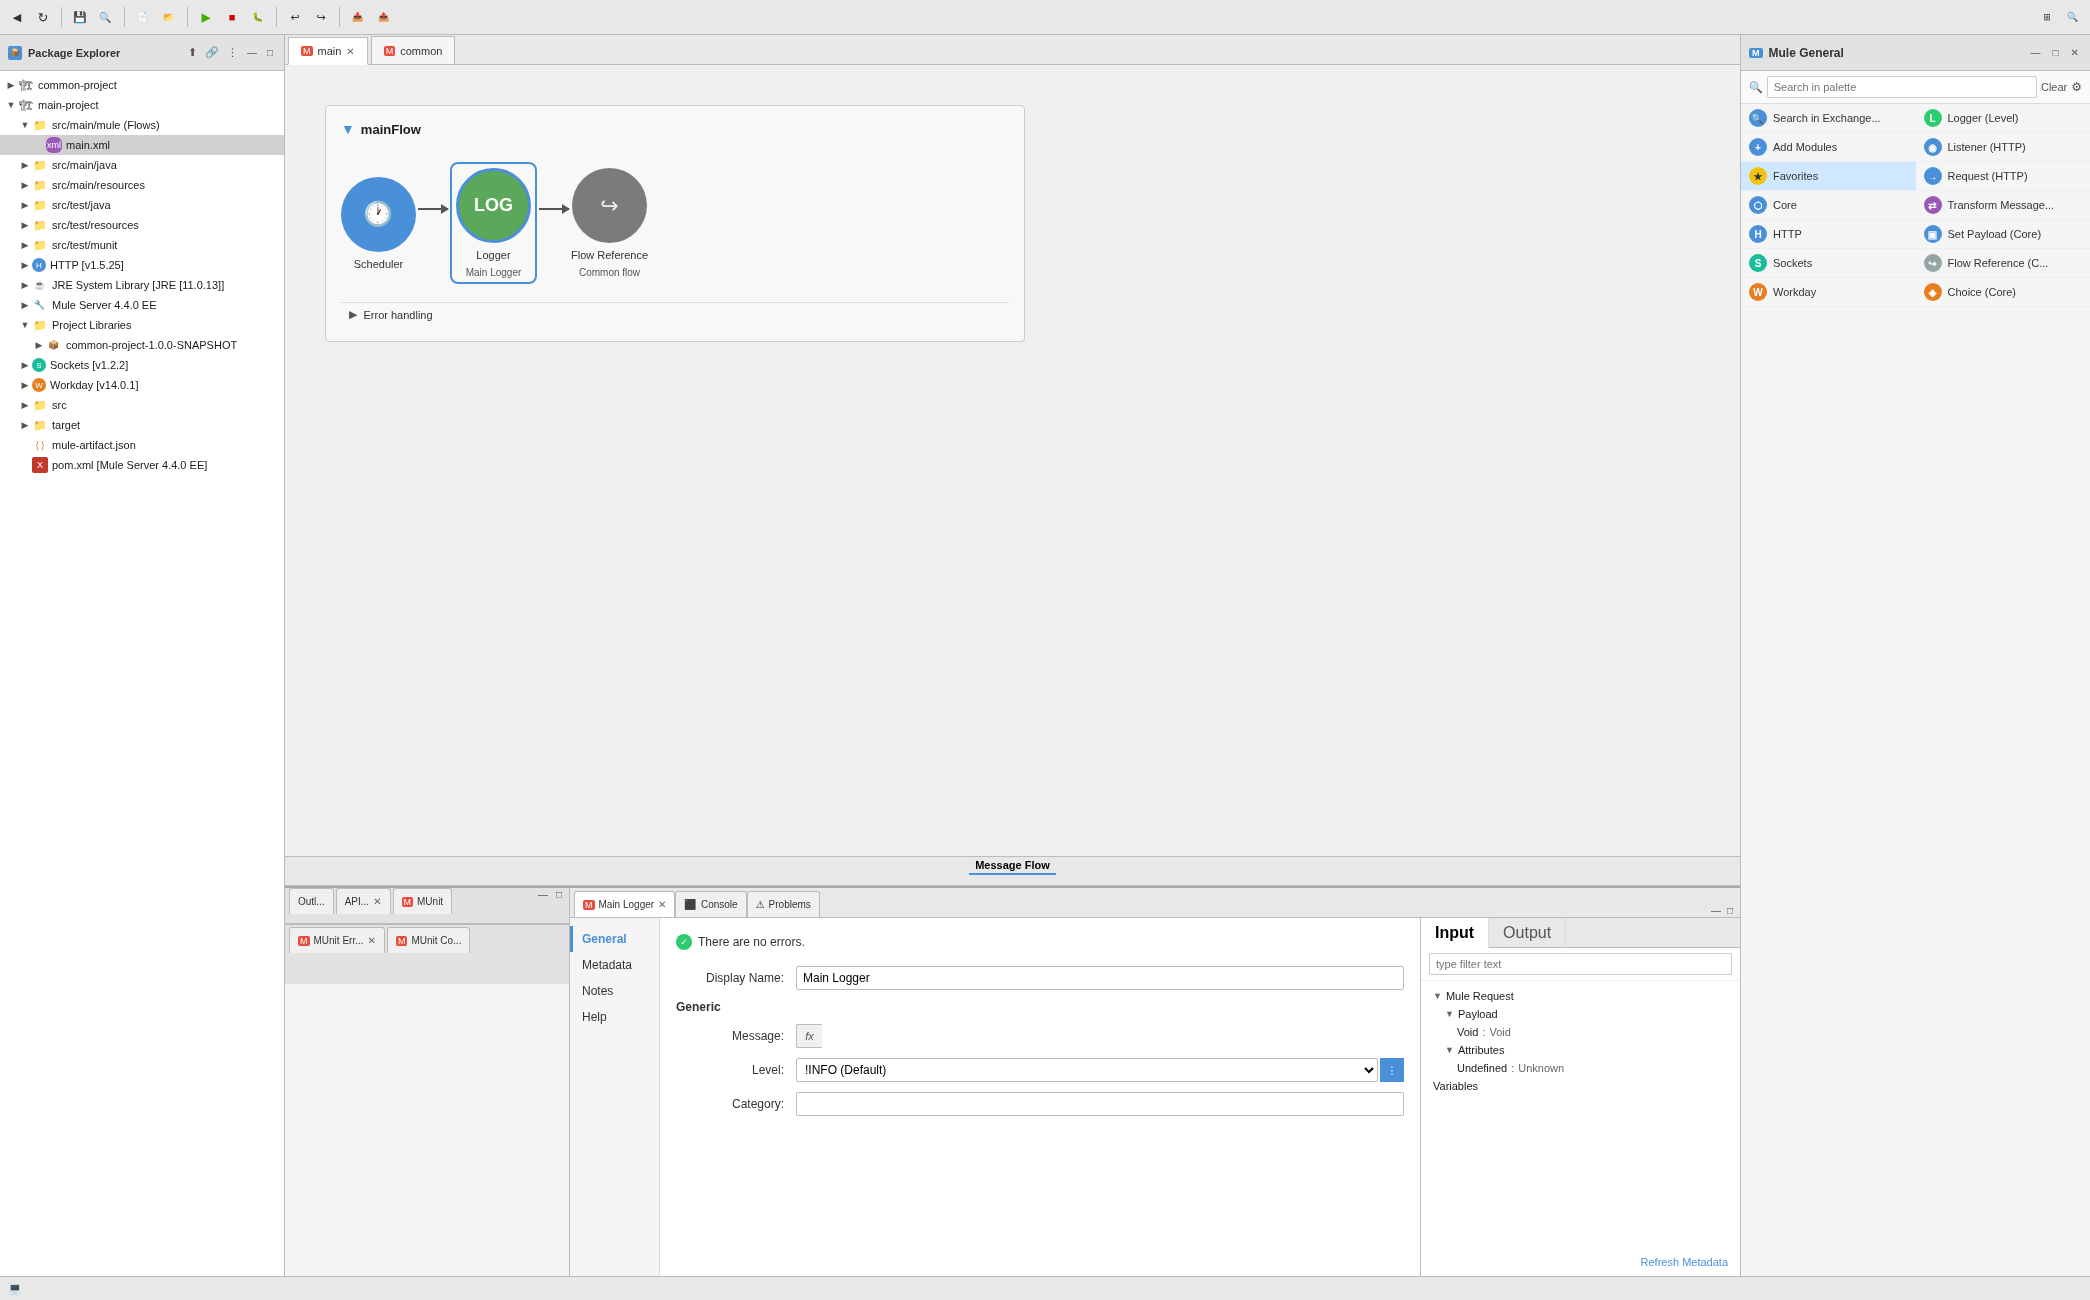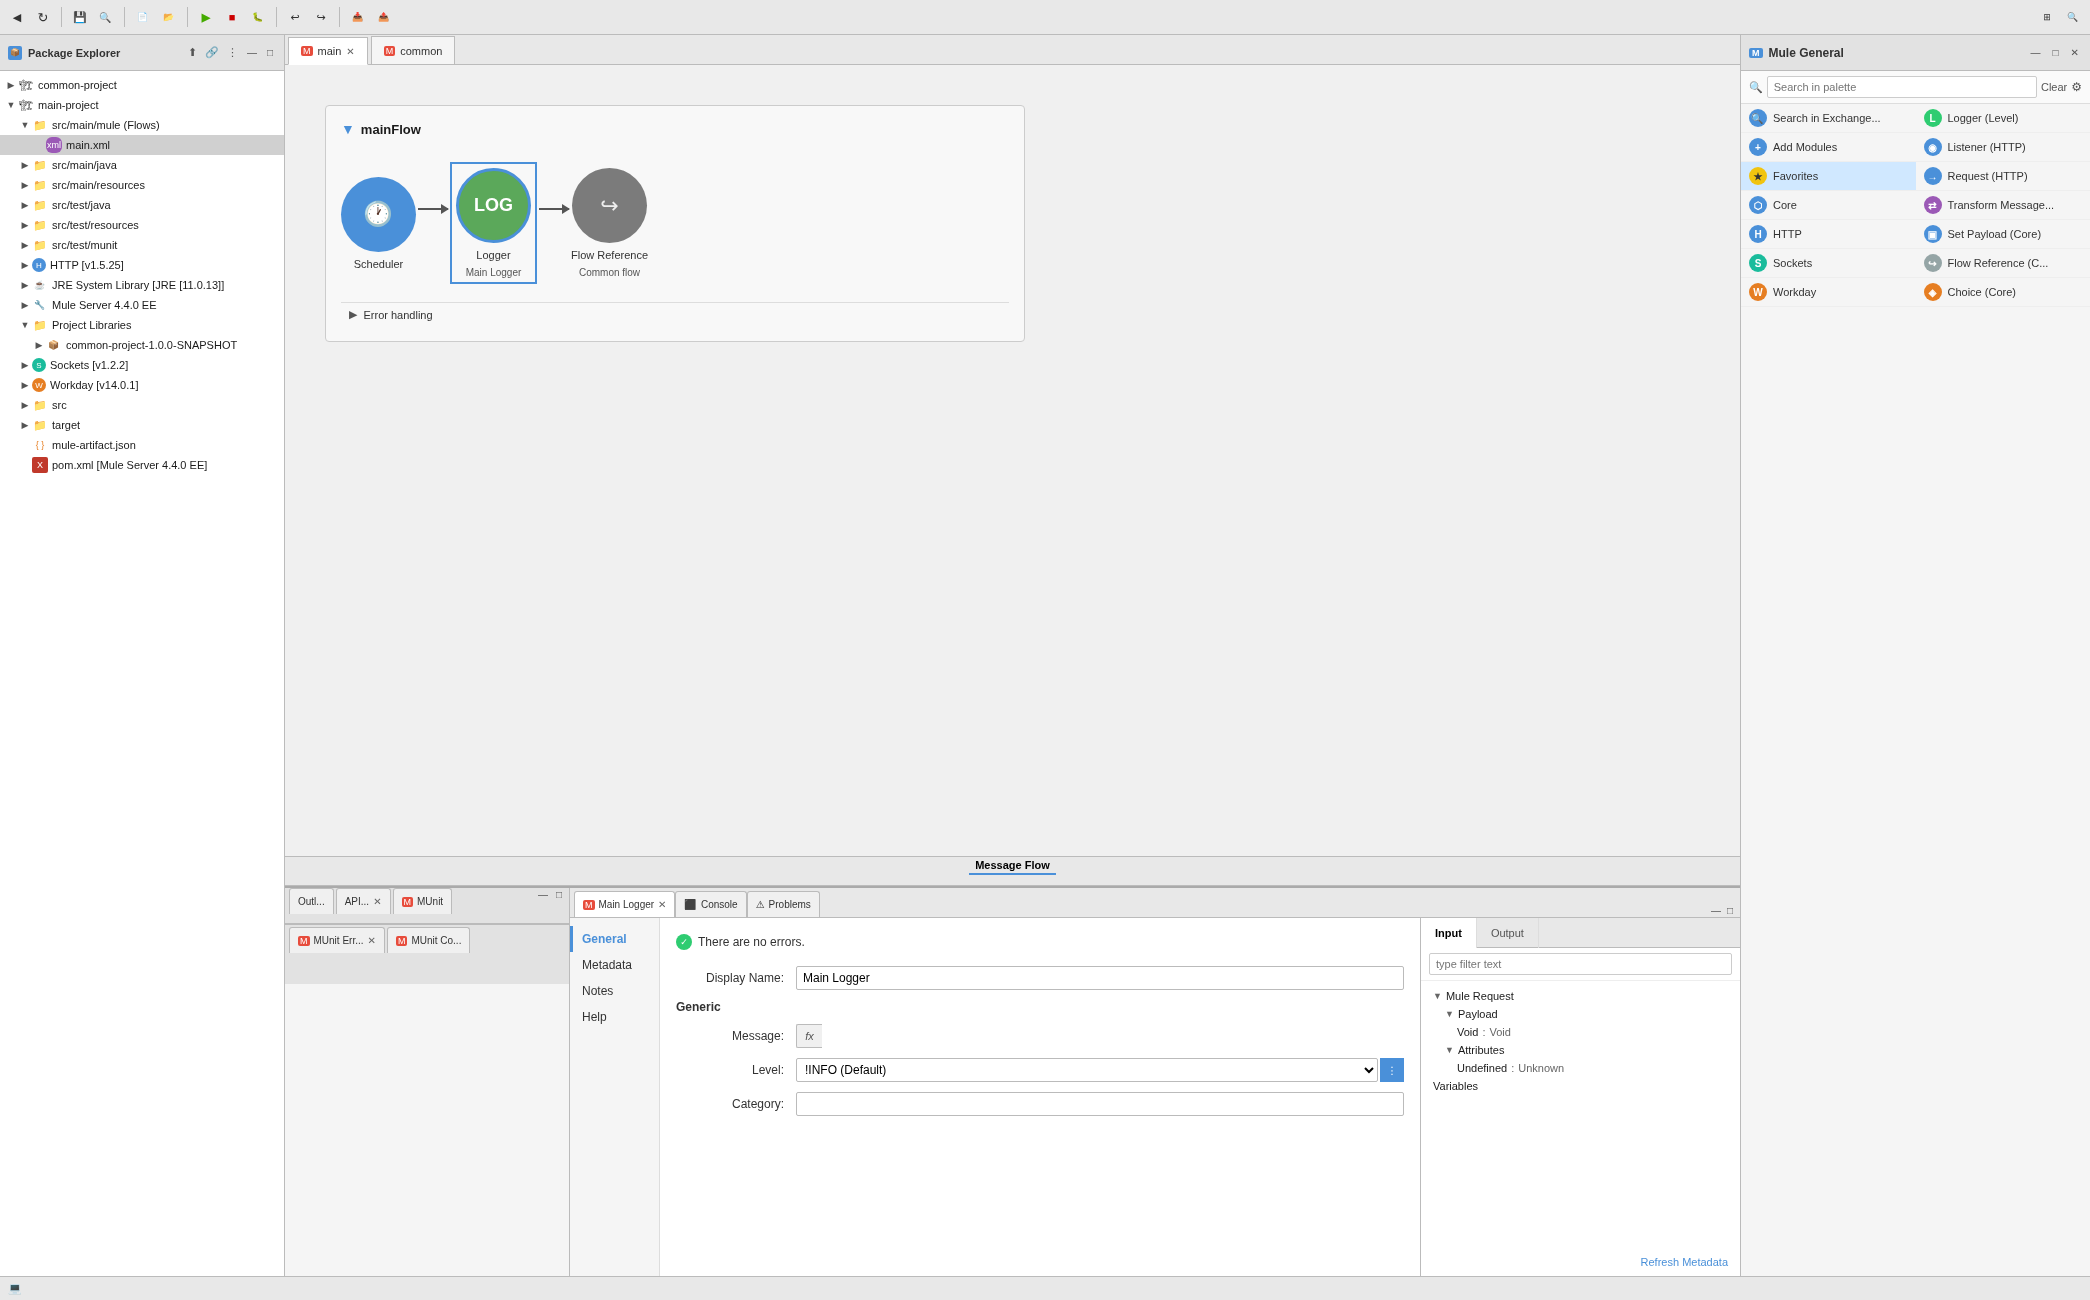--- a/index.html
+++ b/index.html
@@ -211,21 +211,21 @@
       position: absolute;
       right: -1px;
       top: -4px;
       border-left: 8px solid #555;
       border-top: 5px solid transparent;
       border-bottom: 5px solid transparent;
     }
 
     .flow-selected-wrapper {
       border: 2px solid #4a90d9;
-      border-radius: 0;
+      border-radius: 8px;
       padding: 4px;
     }
 
     .error-handling {
       display: flex;
       align-items: center;
       gap: 6px;
       margin-top: 8px;
       padding: 5px 8px;
       border-top: 1px solid #ddd;
@@ -493,21 +493,21 @@
       background: #e8e8e8;
       border-bottom: 1px solid #bbb;
       display: flex;
       align-items: center;
     }
     .io-tab {
       padding: 0 14px;
       height: 30px;
       display: flex;
       align-items: center;
-      font-size: 11px;
+      font-size: 16px;
       color: #555;
       cursor: pointer;
       border-right: 1px solid #ddd;
     }
     .io-tab.active {
       background: #fff;
       color: #000;
       font-weight: bold;
     }
 

